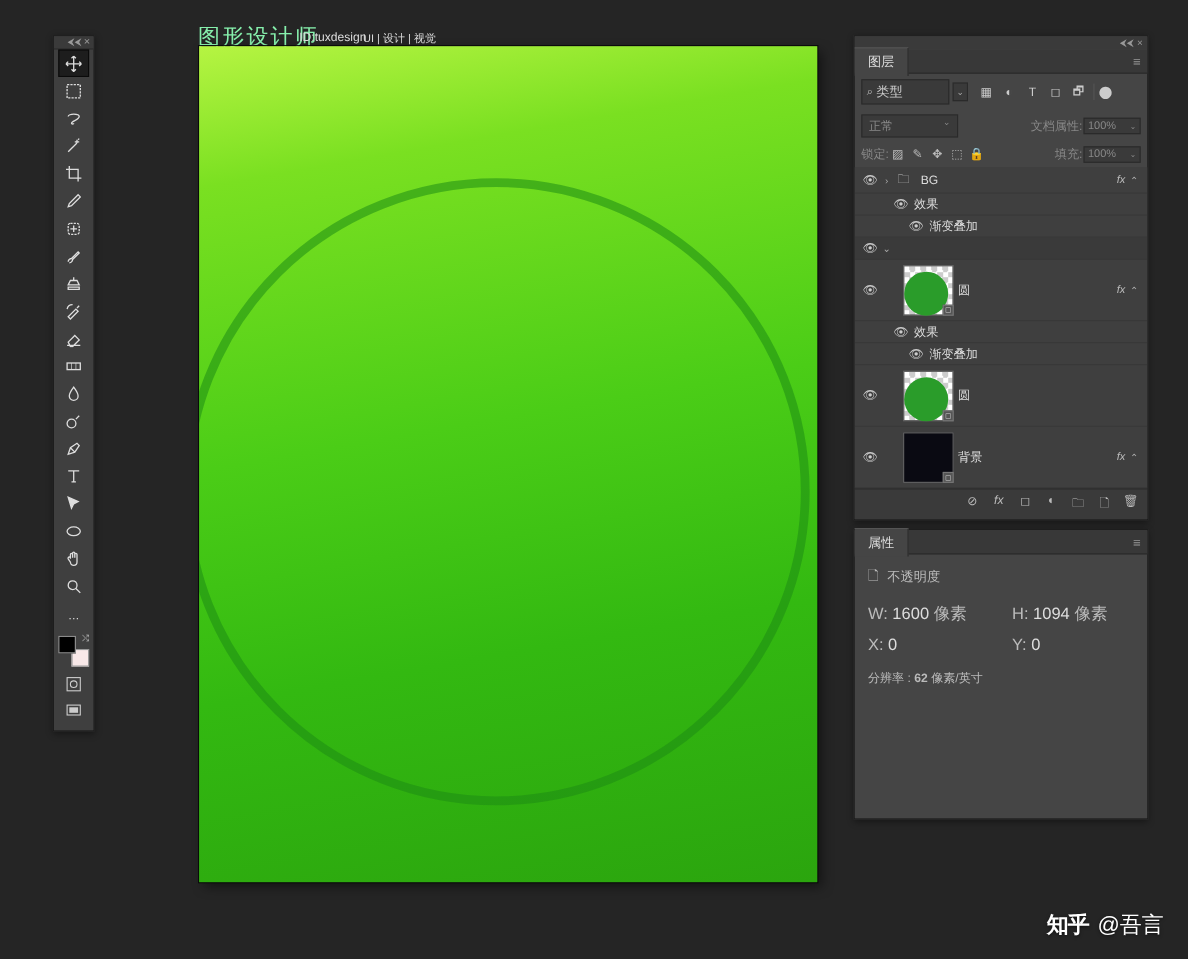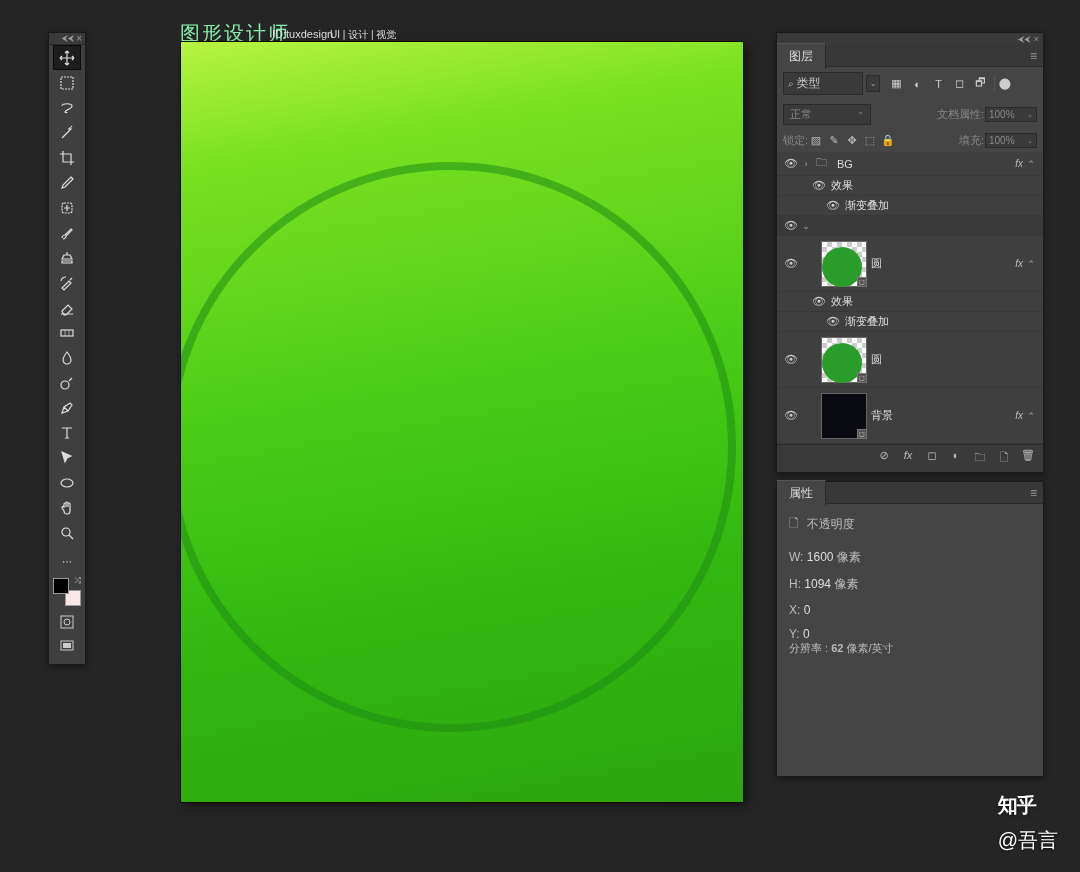--- a/index.html
+++ b/index.html
@@ -61,24 +61,24 @@
 .thumb-row { min-height: 56px; }
 .thumb { width: 46px; height: 46px; margin-left: 22px; border: 1px solid #666; position: relative; background: repeating-conic-gradient(#ccc 0% 25%, #fff 0% 50%) 0 0/10px 10px; display: flex; align-items: center; justify-content: center; }
 .thumb .circle { width: 40px; height: 40px; background: #2a9c2a; border-radius: 50%; margin-top: 6px; margin-left: -4px; }
 .thumb .badge { position: absolute; bottom: -1px; right: -1px; width: 10px; height: 10px; background: #555; border: 1px solid #777; font-size: 7px; display: flex; align-items: center; justify-content: center; color: #ccc; }
 .thumb.solid { background: #0a0a12; }
 .layers-footer { display: flex; justify-content: flex-end; gap: 10px; padding: 4px 8px; background: #3a3a3a; border-top: 1px solid #2a2a2a; }
 .layers-footer span { width: 14px; text-align: center; color: #bbb; font-size: 11px; cursor: pointer; }
 
 .props-body { padding: 10px 12px; color: #bbb; }
 .props-title { display: flex; align-items: center; gap: 8px; margin-bottom: 14px; }
-.props-grid { display: grid; grid-template-columns: 1fr; gap: 10px 20px; font-size: 12px; }
+.props-grid { display: grid; grid-template-columns: 1fr 1fr; gap: 10px 20px; margin-bottom: 14px; font-size: 15px; }
 .props-grid span b { color: #ddd; font-weight: normal; }
 
-.watermark { position: absolute; right: 22px; bottom: 18px; color: #fff; font-size: 20px; display: flex; gap: 8px; text-shadow: 0 1px 3px rgba(0,0,0,0.6); flex-direction: column; }
+.watermark { position: absolute; right: 22px; bottom: 18px; color: #fff; font-size: 20px; display: flex; align-items: center; gap: 8px; text-shadow: 0 1px 3px rgba(0,0,0,0.6); }
 .zhihu-logo { font-weight: bold; letter-spacing: -1px; }
 </style>
 </head>
 <body>
 
 <div class="toolbox">
   <div class="toolbox-header">
     <span class="chev">⮜⮜</span>
     <span class="close">×</span>
   </div>

